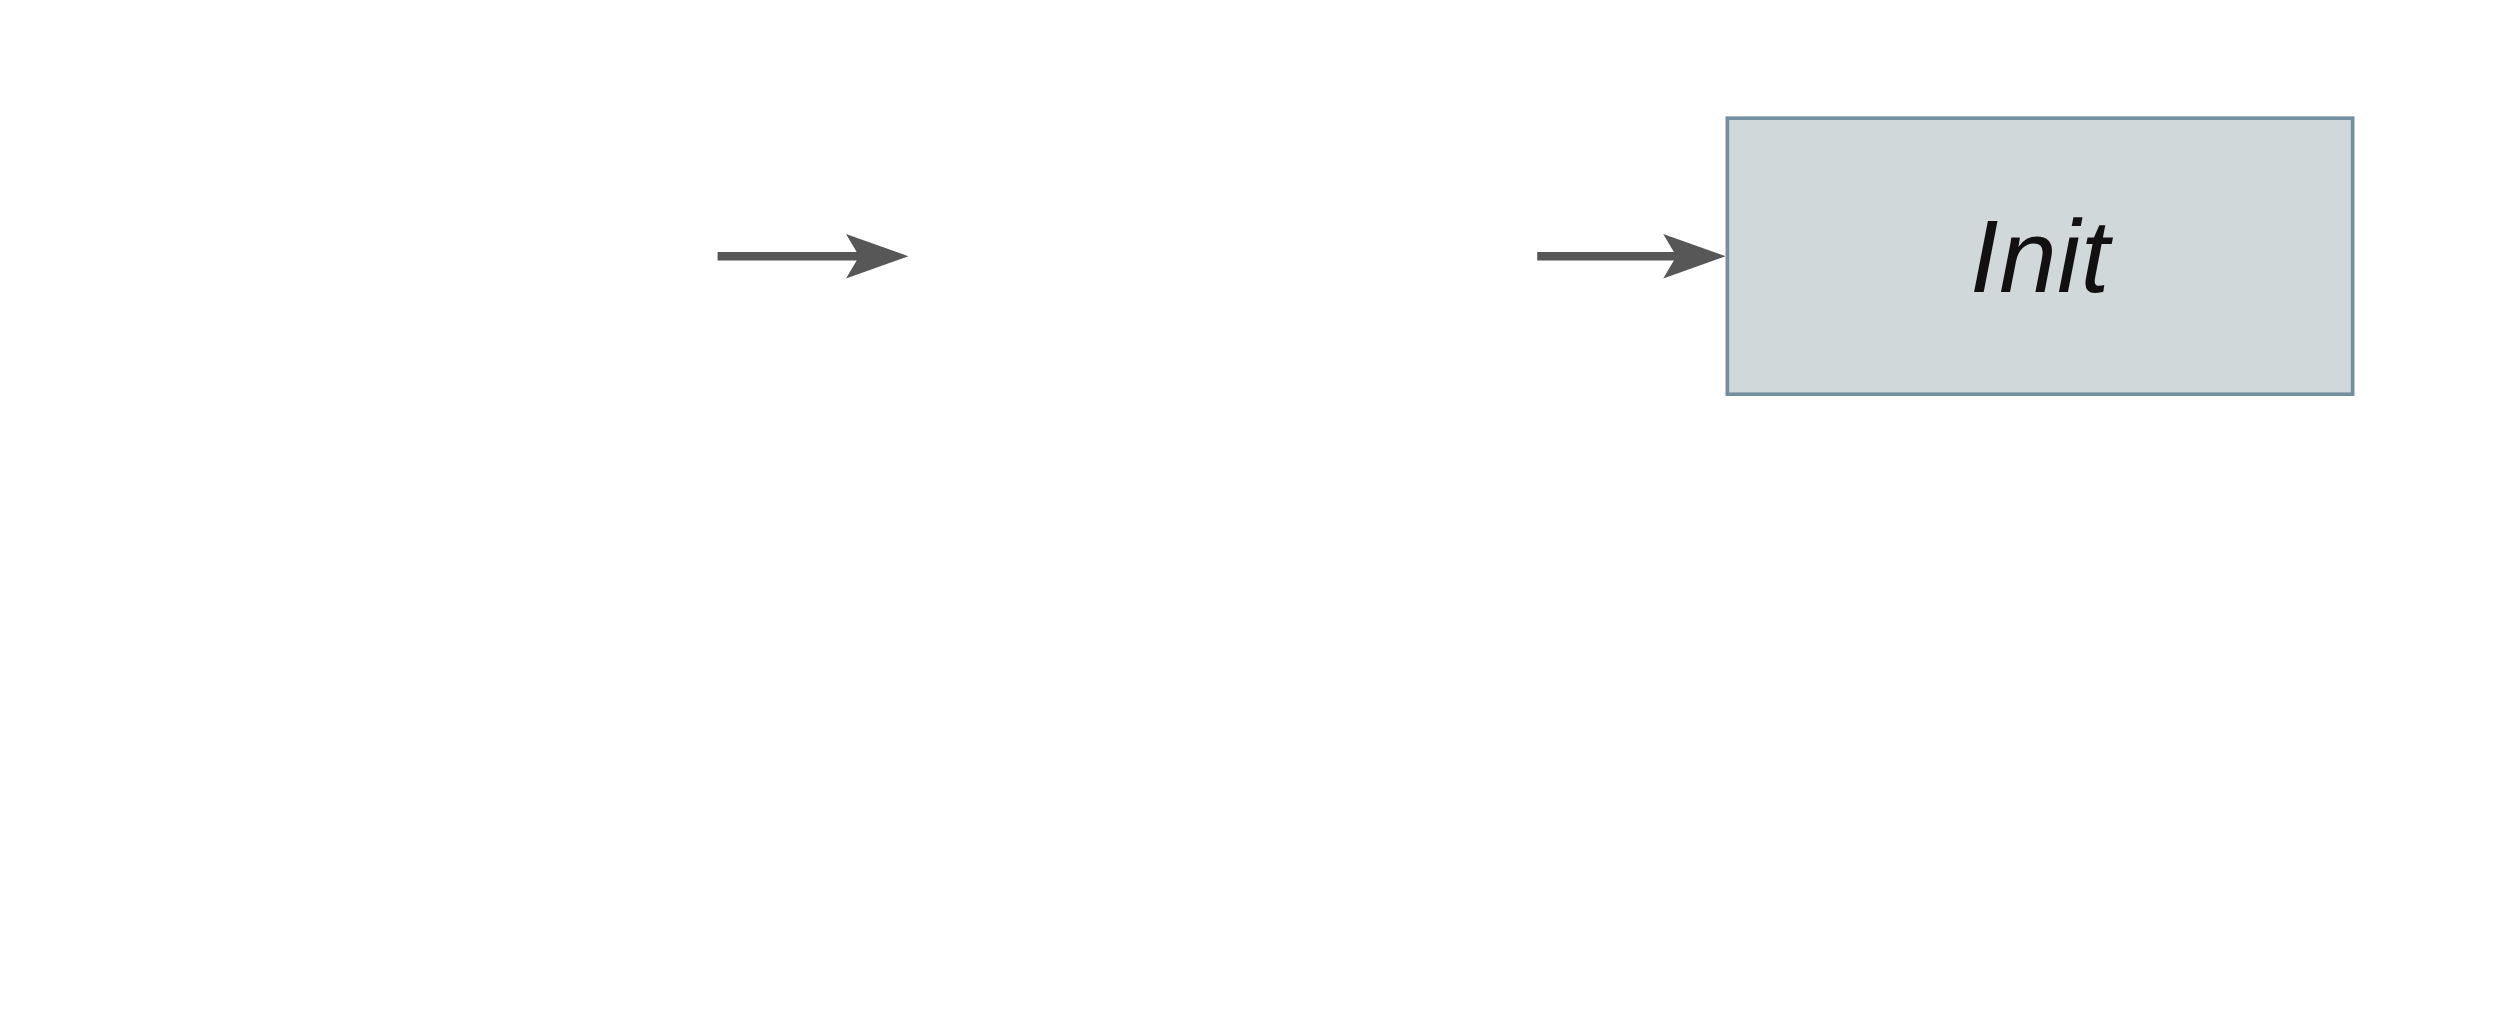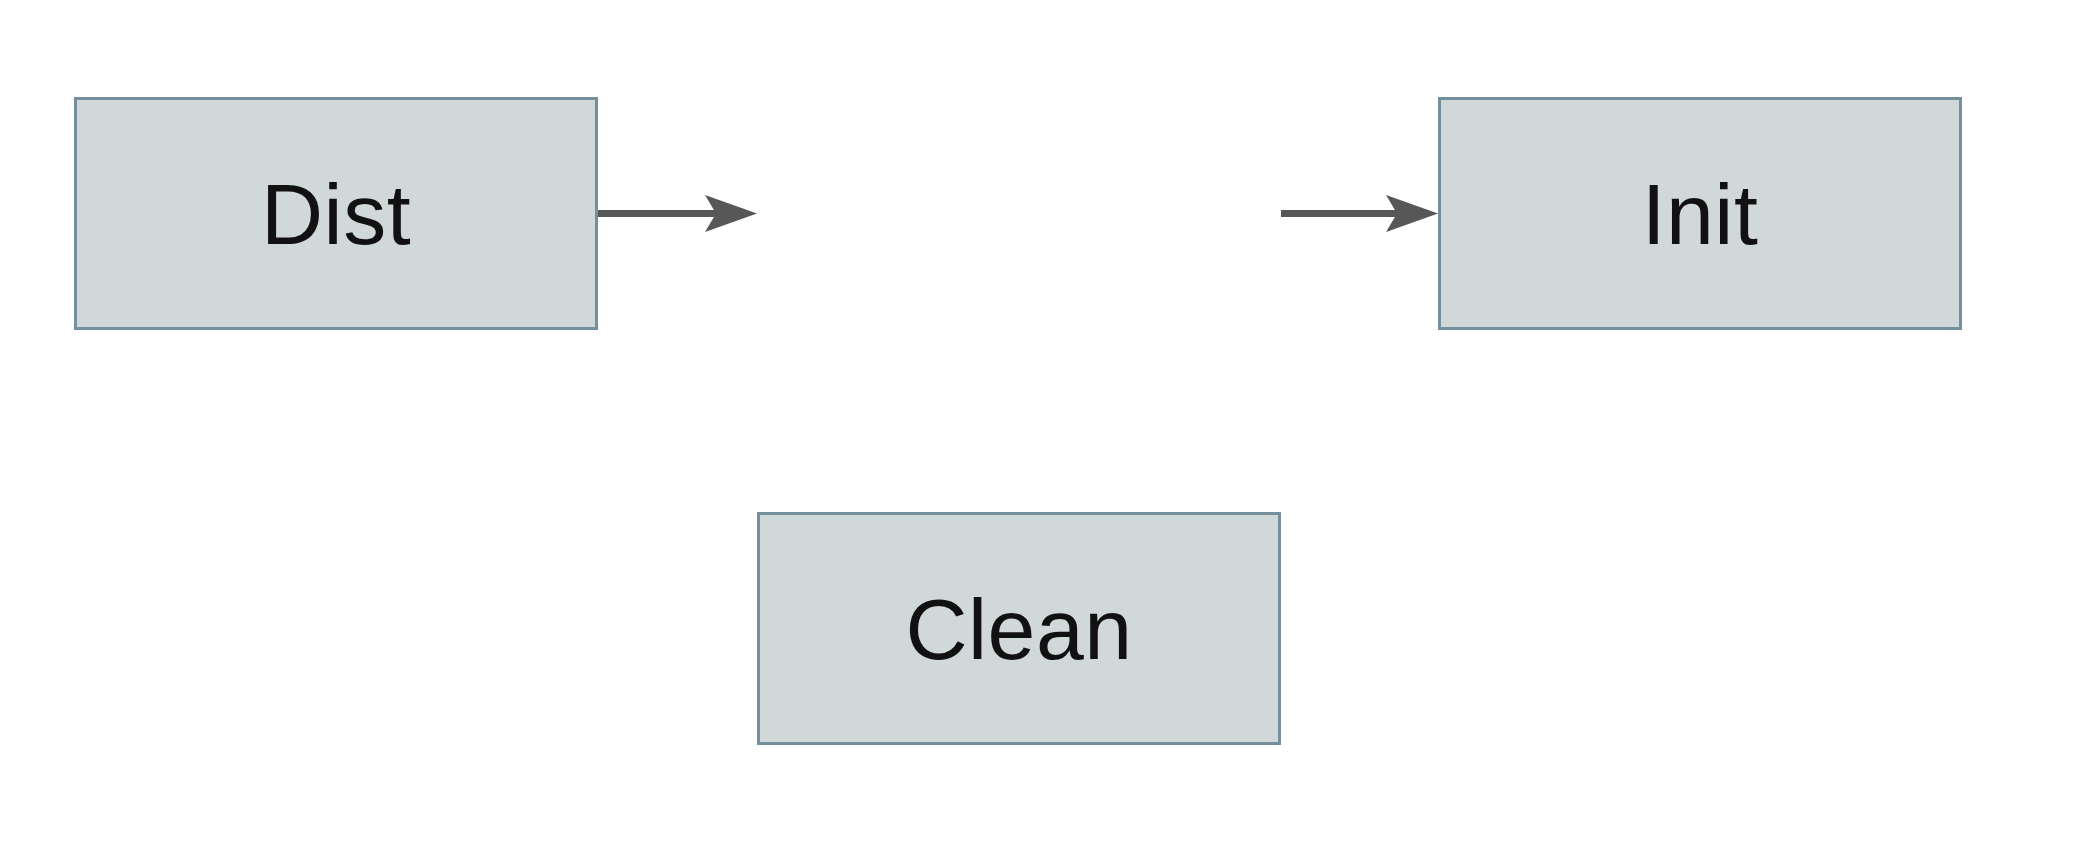--- a/index.html
+++ b/index.html
@@ -31,21 +31,21 @@
   }
   .node .label {
     font-size: 86px;
     line-height: 1;
     color: var(--text);
     letter-spacing: 0.5px;
     user-select: none;
   }
   #node-dist    { left: 74px;   top: 97px; }
   #node-compile { left: 757px;  top: 97px; }
-  #node-init    { left: 1438px; top: 97px; }
+  #node-init    { left: 1438px; top: 97px; font-style: italic; }
   #node-clean   { left: 757px;  top: 512px; }
   .edges {
     position: absolute;
     left: 0; top: 0;
     width: 2078px;
     height: 848px;
     pointer-events: none;
   }
   .edge-shaft { stroke: var(--arrow); stroke-width: 7; fill: none; }
   .edge-head  { fill: var(--arrow); stroke: none; }
@@ -59,26 +59,20 @@
     <g>
       <line class="edge-shaft" x1="598" y1="213.5" x2="716" y2="213.5"></line>
       <polygon class="edge-head" points="757,213.5 705,195 716,213.5 705,232"></polygon>
     </g>
     <g>
       <line class="edge-shaft" x1="1281" y1="213.5" x2="1397" y2="213.5"></line>
       <polygon class="edge-head" points="1438,213.5 1386,195 1397,213.5 1386,232"></polygon>
     </g>
   </svg>
 
-  <div class="node" id="node-dist">
-    <span class="label">Dist</span>
-  </div>
 
 
   <div class="node" id="node-init">
     <span class="label">Init</span>
   </div>
 
-  <div class="node" id="node-clean">
-    <span class="label">Clean</span>
-  </div>
 
 </div>
 
 </body></html>

